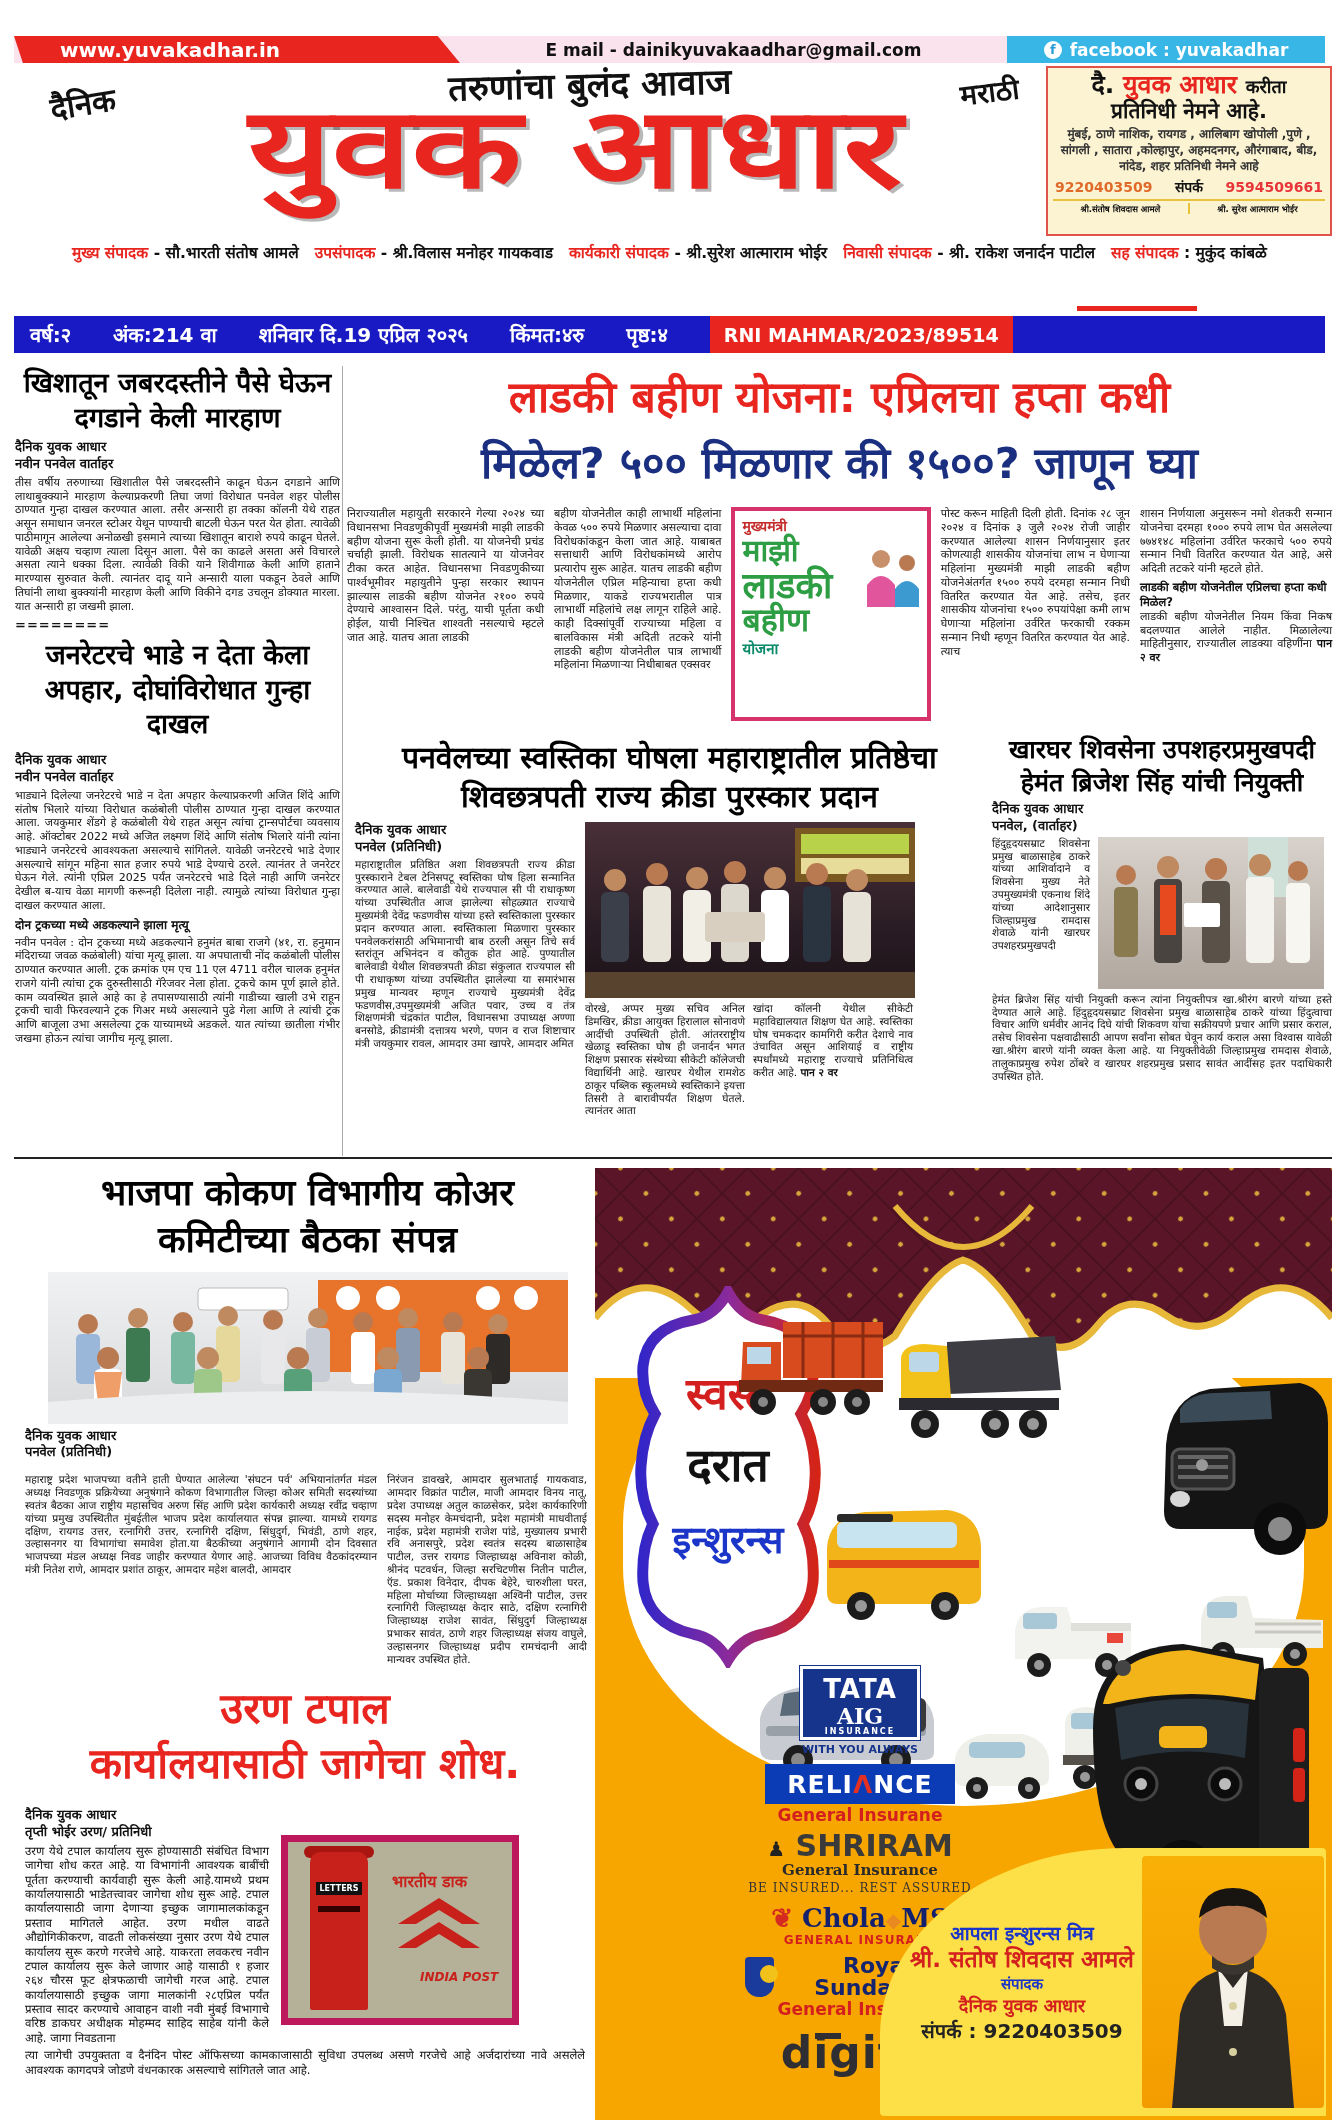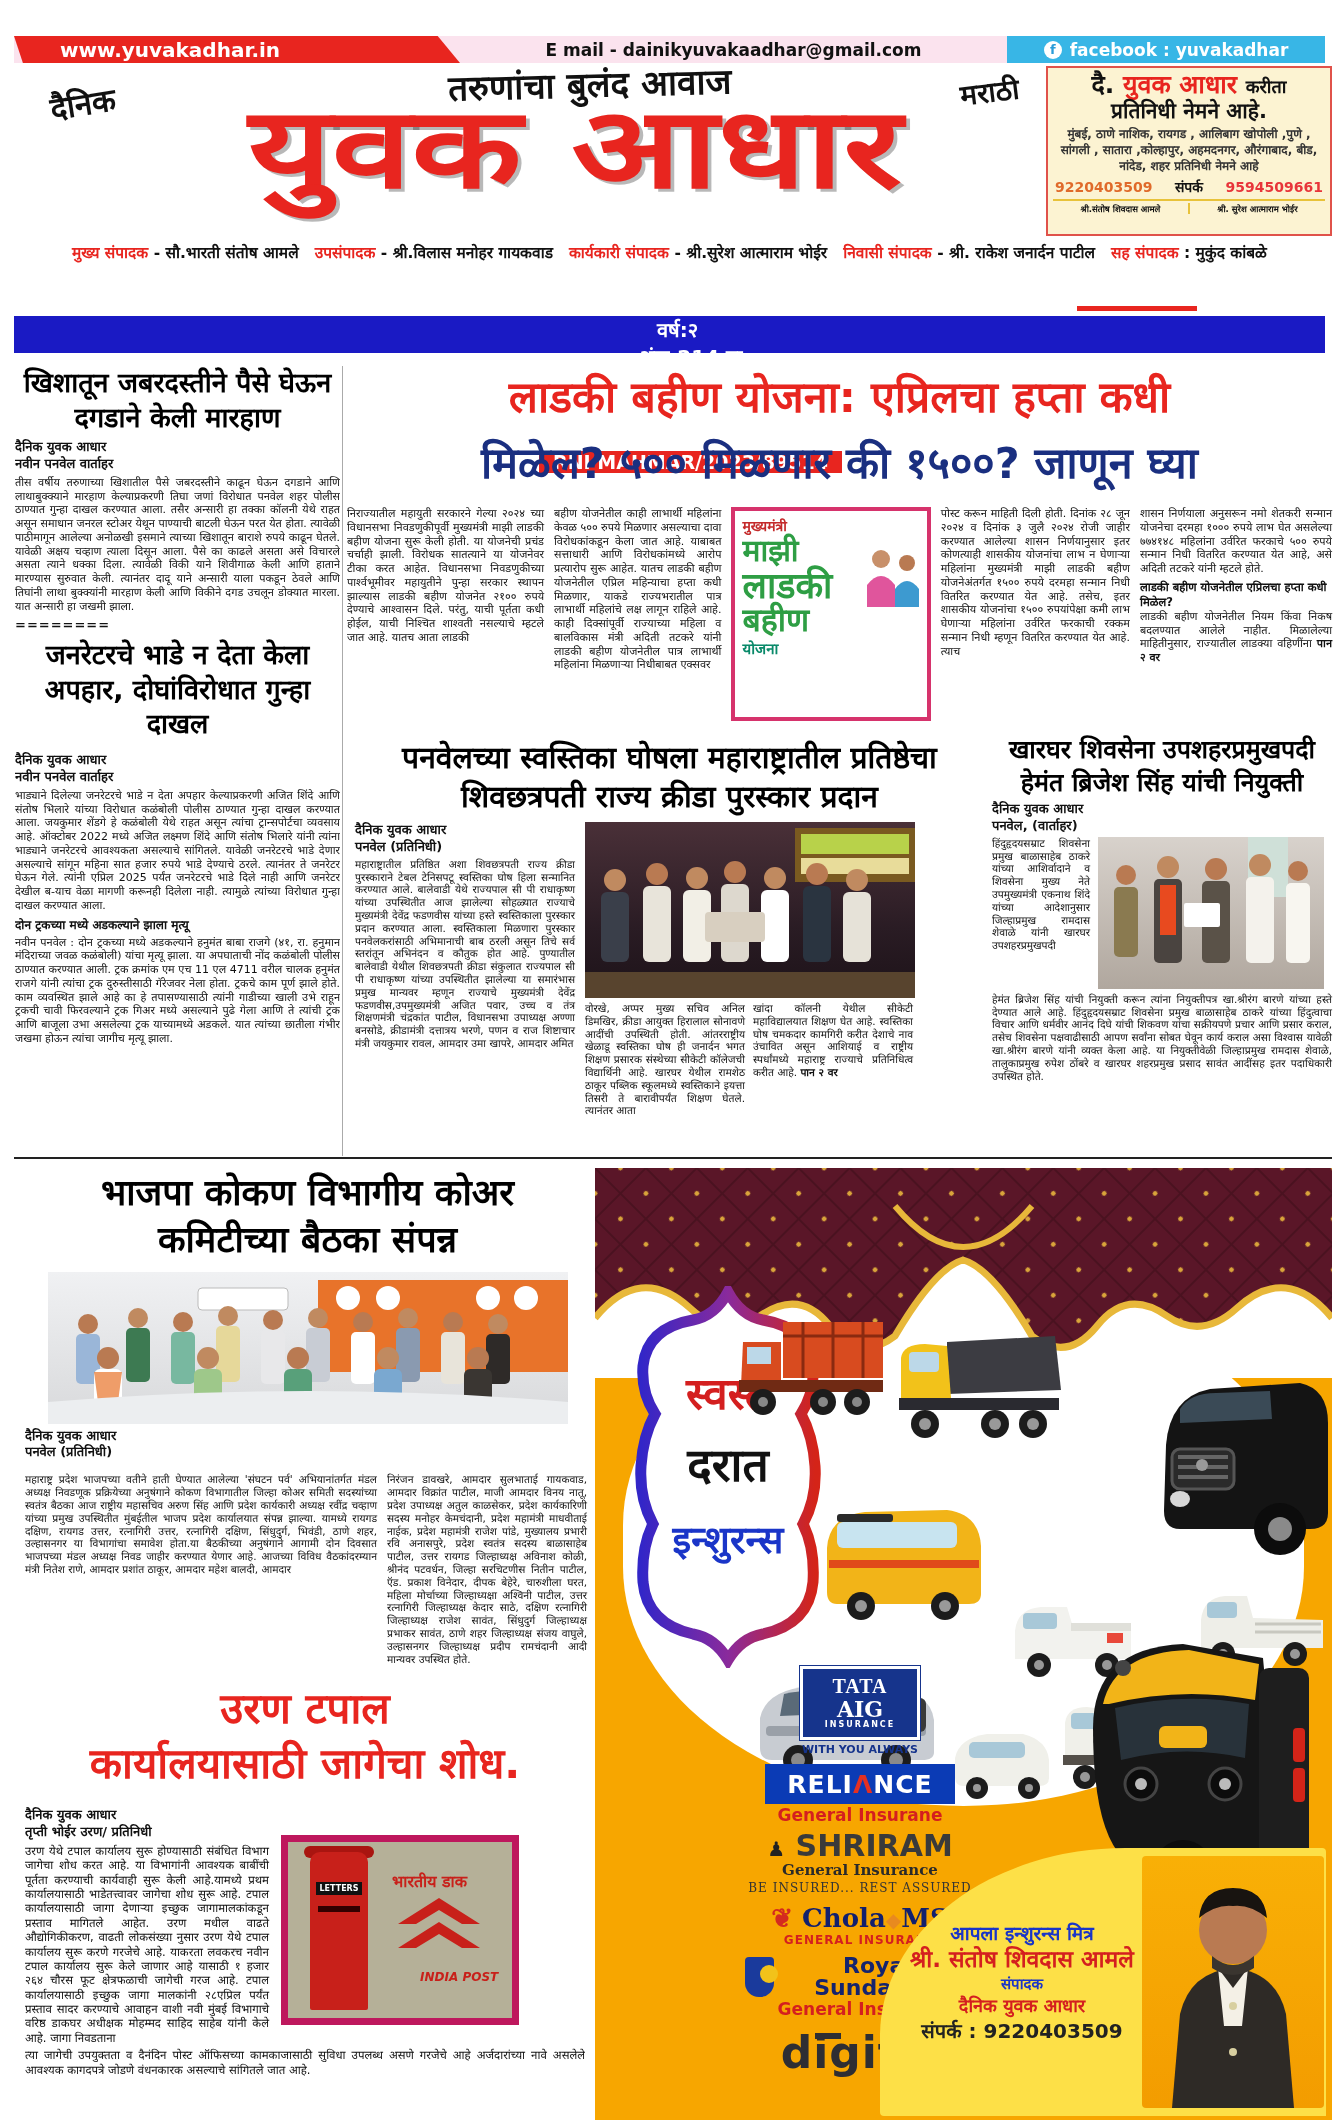--- a/index.html
+++ b/index.html
@@ -34,21 +34,21 @@
   .rb-phones .p1{color:#e06a2a;} .rb-phones .p2{color:#e8353a;}
   .rb-names{display:flex;border-top:2px solid #e8c23a;margin-top:3px;padding-top:2px;font-size:8.5px;font-weight:700;}
   .rb-names div{flex:1;} .rb-names div:first-child{border-right:2px solid #e8c23a;}
   .red-tick{position:absolute;left:1077px;top:306px;width:120px;height:5px;background:#e8251f;}
   
   .editors{position:absolute;left:14px;top:241px;width:1311px;display:flex;justify-content:center;
            gap:16px;font-size:15.5px;font-weight:800;white-space:nowrap;}
   .editors .role{color:#e8251f;} .editors .name{color:#111;}
   
   .datebar{position:absolute;left:14px;top:316px;width:1311px;height:37px;background:#1a1ac4;color:#fff;
-           display:flex;align-items:center;font-weight:800;font-size:20px;flex-direction:column;}
+           display:flex;align-items:center;font-weight:800;font-size:20px;}
   .datebar span{margin-left:42px;} .datebar span:first-child{margin-left:16px;}
   .rni{margin-left:auto;background:#e8251f;height:100%;display:flex;align-items:center;
        padding:0 14px;font-size:19px;}
   
   .vrule{position:absolute;left:342px;top:366px;width:1px;height:790px;background:#aaa;}
   .hrule{position:absolute;left:14px;top:1157px;width:1318px;height:2px;background:#222;}
   
   .hl{font-weight:800;text-align:center;color:#000;}
   .byl{font-size:13px;font-weight:800;line-height:1.3;}
   .bt{font-size:11px;line-height:1.25;text-align:justify;margin-top:3px;}
@@ -102,21 +102,21 @@
   .ad-top{position:absolute;left:0;top:0;width:737px;height:210px;}
   .ad-frame{position:absolute;left:18px;top:118px;width:230px;height:382px;}
   .ad-frame .ftxt{position:absolute;left:0;width:100%;text-align:center;font-weight:800;}
   .f1{top:76px;font-size:44px;color:#d41f1f;}
   .f2{top:146px;font-size:46px;color:#111;}
   .f3{top:226px;font-size:38px;color:#1a35c8;}
   .veh{position:absolute;}
   .ad-logos{position:absolute;left:150px;top:498px;width:230px;text-align:center;}
   .tata-box{width:120px;height:74px;background:#16348c;border:3px solid #fff;outline:1px solid #16348c;
             margin:0 auto;color:#fff;font-weight:800;line-height:1.1;padding-top:6px;box-sizing:border-box;}
-  .tata-box .t1{font-size:20px;letter-spacing:1px;font-family:Liberation Serif, serif;}
+  .tata-box .t1{font-size:26px;letter-spacing:1px;}
   .tata-box .t2{font-size:22px;font-family:"DejaVu Serif",serif;}
   .tata-box .t3{font-size:8px;letter-spacing:2px;}
   .tata-tag{color:#16348c;font-weight:800;font-size:11px;margin:3px 0 8px;}
   .rel-box{width:190px;height:40px;background:#0b3bb5;color:#fff;font-weight:800;font-size:25px;
            margin:0 auto;display:flex;align-items:center;justify-content:center;letter-spacing:1px;}
   .rel-box .tri{color:#e33022;}
   .rel-sub{color:#d41f1f;font-weight:800;font-size:17px;margin:1px 0 6px;}
   .shr{color:#3a3a3a;font-weight:800;font-size:30px;line-height:1;}
   .shr-man{color:#222;font-size:20px;}
   .shr-sub{font-family:"DejaVu Serif",serif;font-weight:700;font-size:15px;color:#2a2a2a;}

